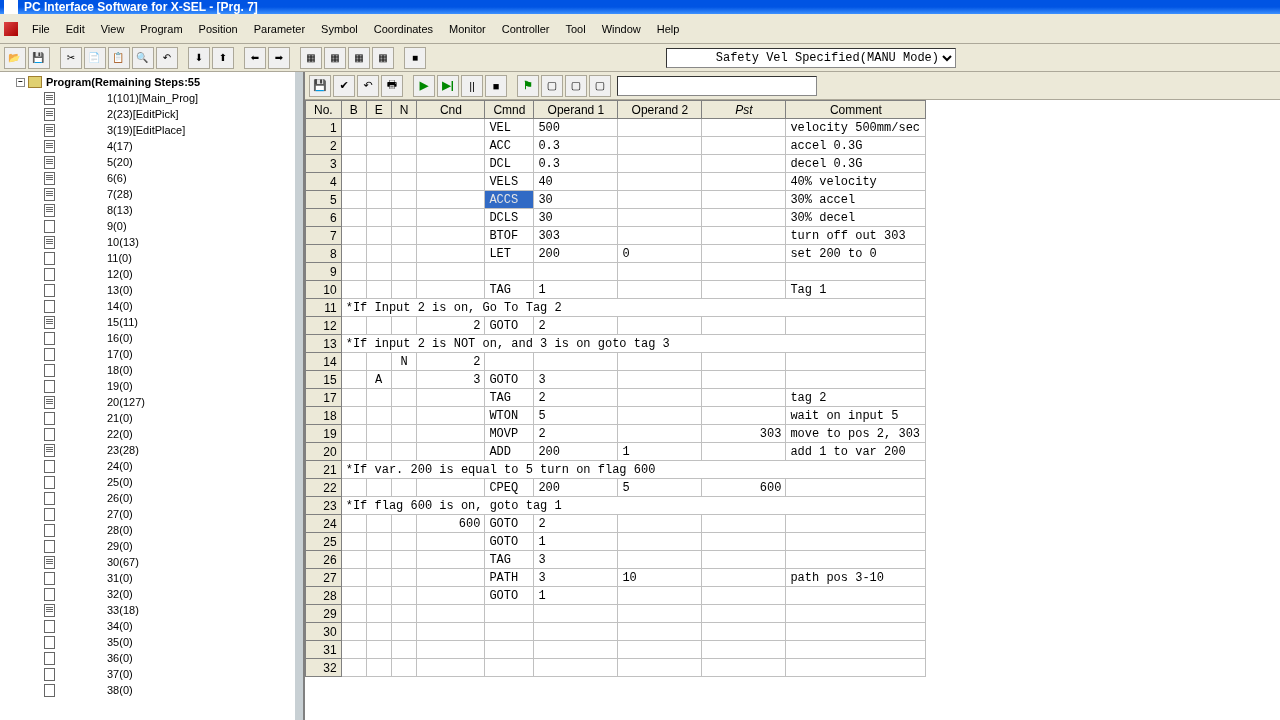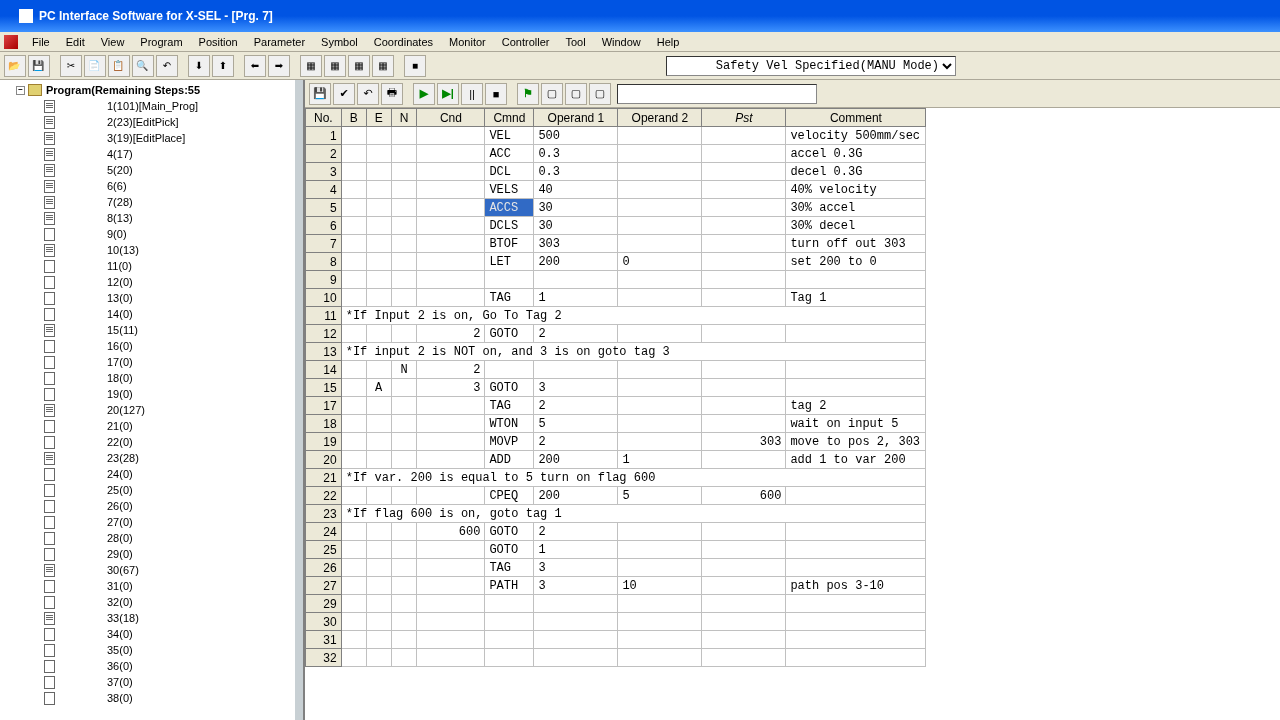--- a/index.html
+++ b/index.html
@@ -1,21 +1,21 @@
 <!DOCTYPE html>
 <html><head>
 <meta charset="utf-8">
 <style>
 * { margin: 0; padding: 0; box-sizing: border-box; }
 body { font-family: "MS Sans Serif", Tahoma, sans-serif; font-size: 11px; background: #fff; overflow: hidden; }
 
-.title-bar { background: linear-gradient(to bottom, #0054e3, #0054e3, #3d91ff); color: #fff; height: 32px; display: flex; align-items: center; padding: 0 19px; font-weight: bold; font-size: 12px; }
+.title-bar { background: linear-gradient(to bottom, #0054e3, #0054e3, #3d91ff); color: #fff; height: 14px; display: flex; align-items: center; padding: 0 4px; font-weight: bold; font-size: 12px; }
 .title-bar .app-icon { width: 14px; height: 14px; background: #fff; margin-right: 6px; }
 
-.menu-bar { background: #ece9d8; border-bottom: 1px solid #aca899; height: 20px; display: flex; align-items: center; padding: 0 4px; }
+.menu-bar { background: #ece9d8; border-bottom: 1px solid #aca899; height: 30px; display: flex; align-items: center; padding: 0 4px; }
 .menu-icon { width: 14px; height: 14px; background: linear-gradient(135deg,#d44,#a00); margin-right: 6px; }
 .menu-bar .item { padding: 2px 8px; cursor: default; }
 
 .toolbar { background: #ece9d8; border-bottom: 1px solid #aca899; height: 28px; display: flex; align-items: center; padding: 0 4px; gap: 2px; }
 .tb-btn { width: 22px; height: 22px; border: 1px solid #aca899; background: #f0f0f0; display: inline-flex; align-items: center; justify-content: center; font-size: 10px; cursor: default; }
 .tb-sep { width: 6px; }
 .mode-select { margin-left: auto; margin-right: 320px; }
 .mode-select select { width: 290px; height: 20px; font-family: "Courier New", monospace; font-size: 12px; background: #fff; border: 1px inset #888; text-align: right; }
 
 .workspace { display: flex; height: calc(720px - 22px - 20px - 28px); }
@@ -581,20 +581,32 @@
               <td class="narrow"></td>
               <td class="narrow"></td>
               <td class="cnd"></td>
               <td class="cmnd">PATH</td>
               <td class="op">3</td>
               <td class="op">10</td>
               <td class="pst"></td>
               <td class="comment">path pos 3-10</td>
             </tr>
             <tr>
+              <td class="rownum">28</td>
+              <td class="narrow"></td>
+              <td class="narrow"></td>
+              <td class="narrow"></td>
+              <td class="cnd"></td>
+              <td class="cmnd">GOTO</td>
+              <td class="op">1</td>
+              <td class="op"></td>
+              <td class="pst"></td>
+              <td class="comment"></td>
+            </tr>
+            <tr>
               <td class="rownum">29</td>
               <td class="narrow"></td>
               <td class="narrow"></td>
               <td class="narrow"></td>
               <td class="cnd"></td>
               <td class="cmnd"></td>
               <td class="op"></td>
               <td class="op"></td>
               <td class="pst"></td>
               <td class="comment"></td>

